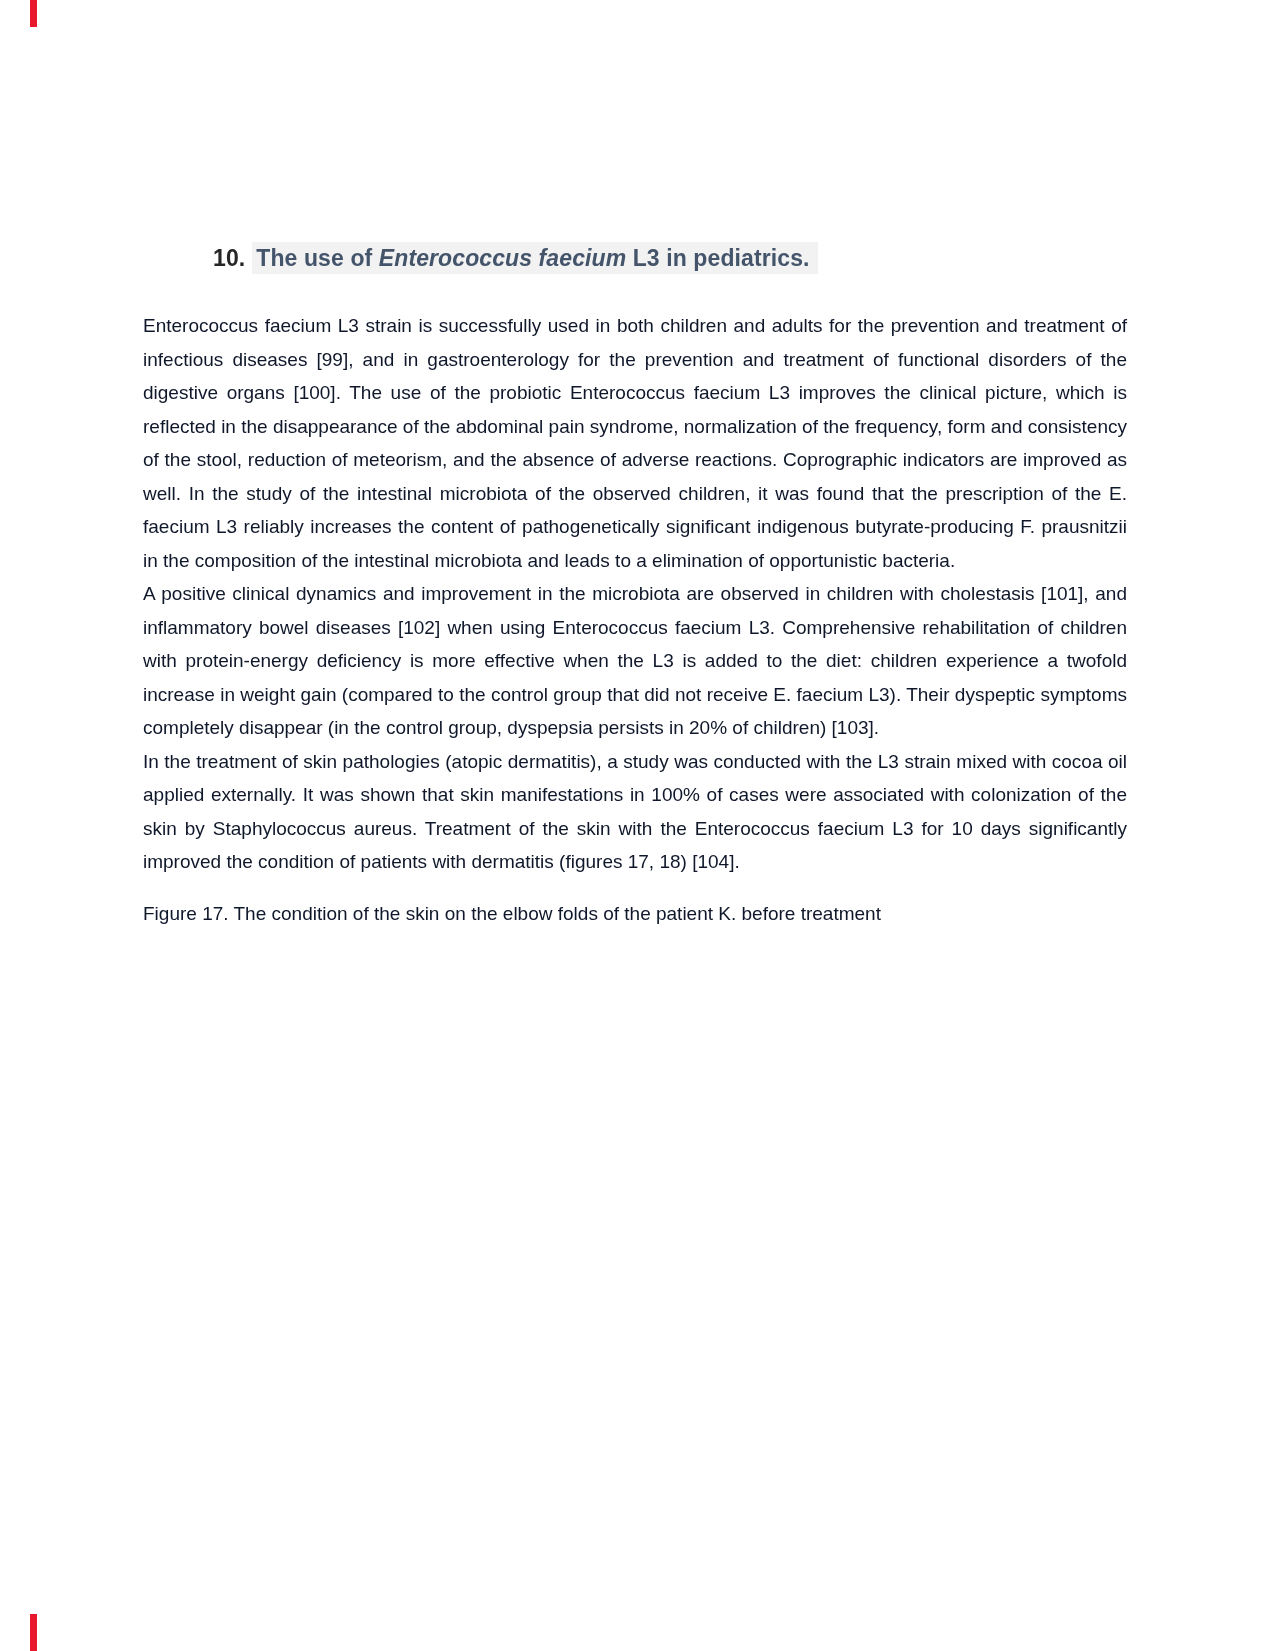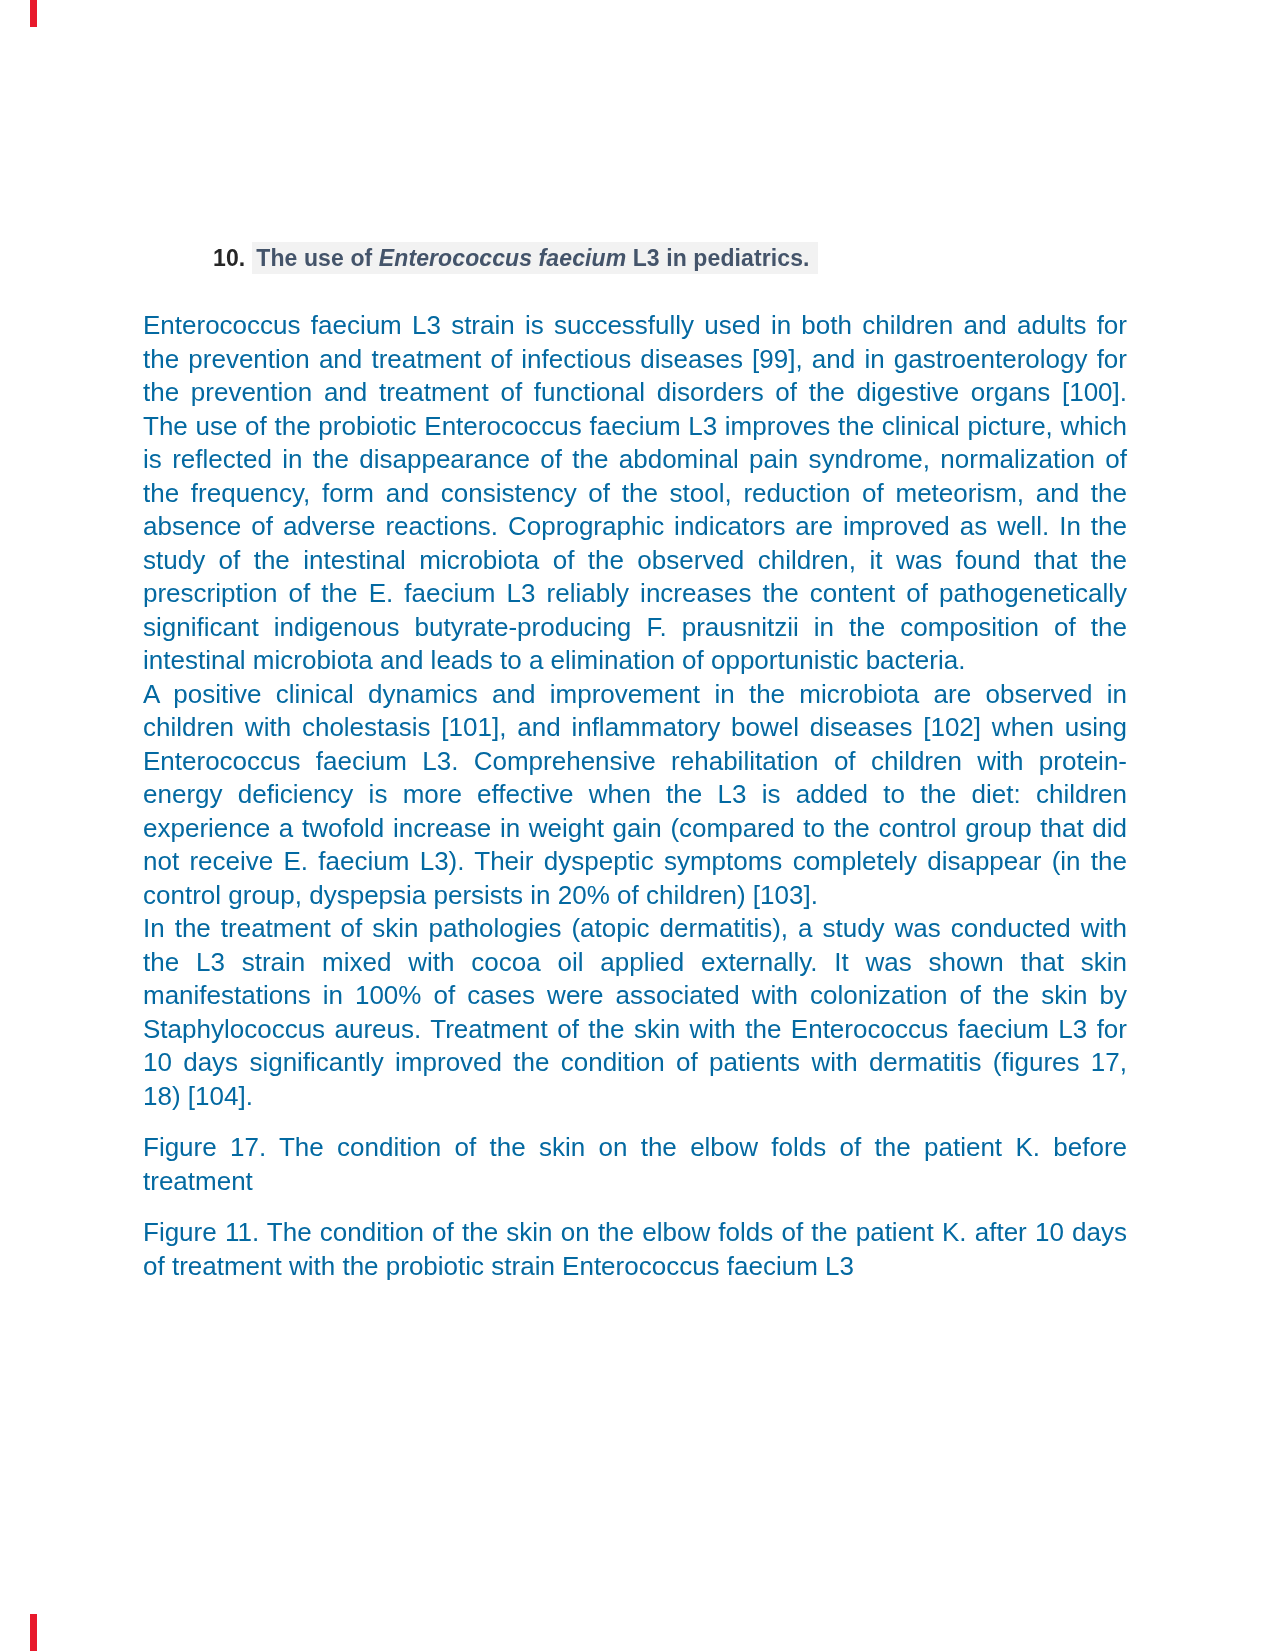--- a/index.html
+++ b/index.html
@@ -48,24 +48,24 @@
     padding: 3px 8px 3px 4px;
   }
   .h-hl em {
     font-style: italic;
     font-weight: 700;
     color: inherit;
   }
 
   p.body-p {
     margin: 0;
-    font-size: 26px;
+    font-size: 19px;
     line-height: 33.5px;
     text-align: justify;
-    color: #0369a1;
+    color: #0f172a;
   }
   p.caption {
     margin-top: 18px;
   }
 </style>
 </head>
 <body>
 
 <div class="page">
 
@@ -74,16 +74,15 @@
 
   <div class="content">
 
     <h1 class="heading"><span class="h-num">10.</span><span class="h-hl"><span>The use of </span><em>Enterococcus faecium</em><span> L3 in pediatrics.</span></span></h1>
 
     <p class="body-p">Enterococcus faecium L3 strain is successfully used in both children and adults for the prevention and treatment of infectious diseases [99], and in gastroenterology for the prevention and treatment of functional disorders of the digestive organs [100]. The use of the probiotic Enterococcus faecium L3 improves the clinical picture, which is reflected in the disappearance of the abdominal pain syndrome, normalization of the frequency, form and consistency of the stool, reduction of meteorism, and the absence of adverse reactions. Coprographic indicators are improved as well. In the study of the intestinal microbiota of the observed children, it was found that the prescription of the E. faecium L3 reliably increases the content of pathogenetically significant indigenous butyrate-producing F. prausnitzii in the composition of the intestinal microbiota and leads to a elimination of opportunistic bacteria.</p>
     <p class="body-p">A positive clinical dynamics and improvement in the microbiota are observed in children with cholestasis [101], and inflammatory bowel diseases [102] when using Enterococcus faecium L3. Comprehensive rehabilitation of children with protein-energy deficiency is more effective when the L3 is added to the diet: children experience a twofold increase in weight gain (compared to the control group that did not receive E. faecium L3). Their dyspeptic symptoms completely disappear (in the control group, dyspepsia persists in 20% of children) [103].</p>
     <p class="body-p">In the treatment of skin pathologies (atopic dermatitis), a study was conducted with the L3 strain mixed with cocoa oil applied externally. It was shown that skin manifestations in 100% of cases were associated with colonization of the skin by Staphylococcus aureus. Treatment of the skin with the Enterococcus faecium L3 for 10 days significantly improved the condition of patients with dermatitis (figures 17, 18) [104].</p>
 
     <p class="body-p caption">Figure 17. The condition of the skin on the elbow folds of the patient K. before treatment</p>
-    <p class="body-p caption">Figure 11. The condition of the skin on the elbow folds of the patient K. after 10 days of treatment with the probiotic strain Enterococcus faecium L3</p>
 
   </div>
 </div>
 
 </body></html>

